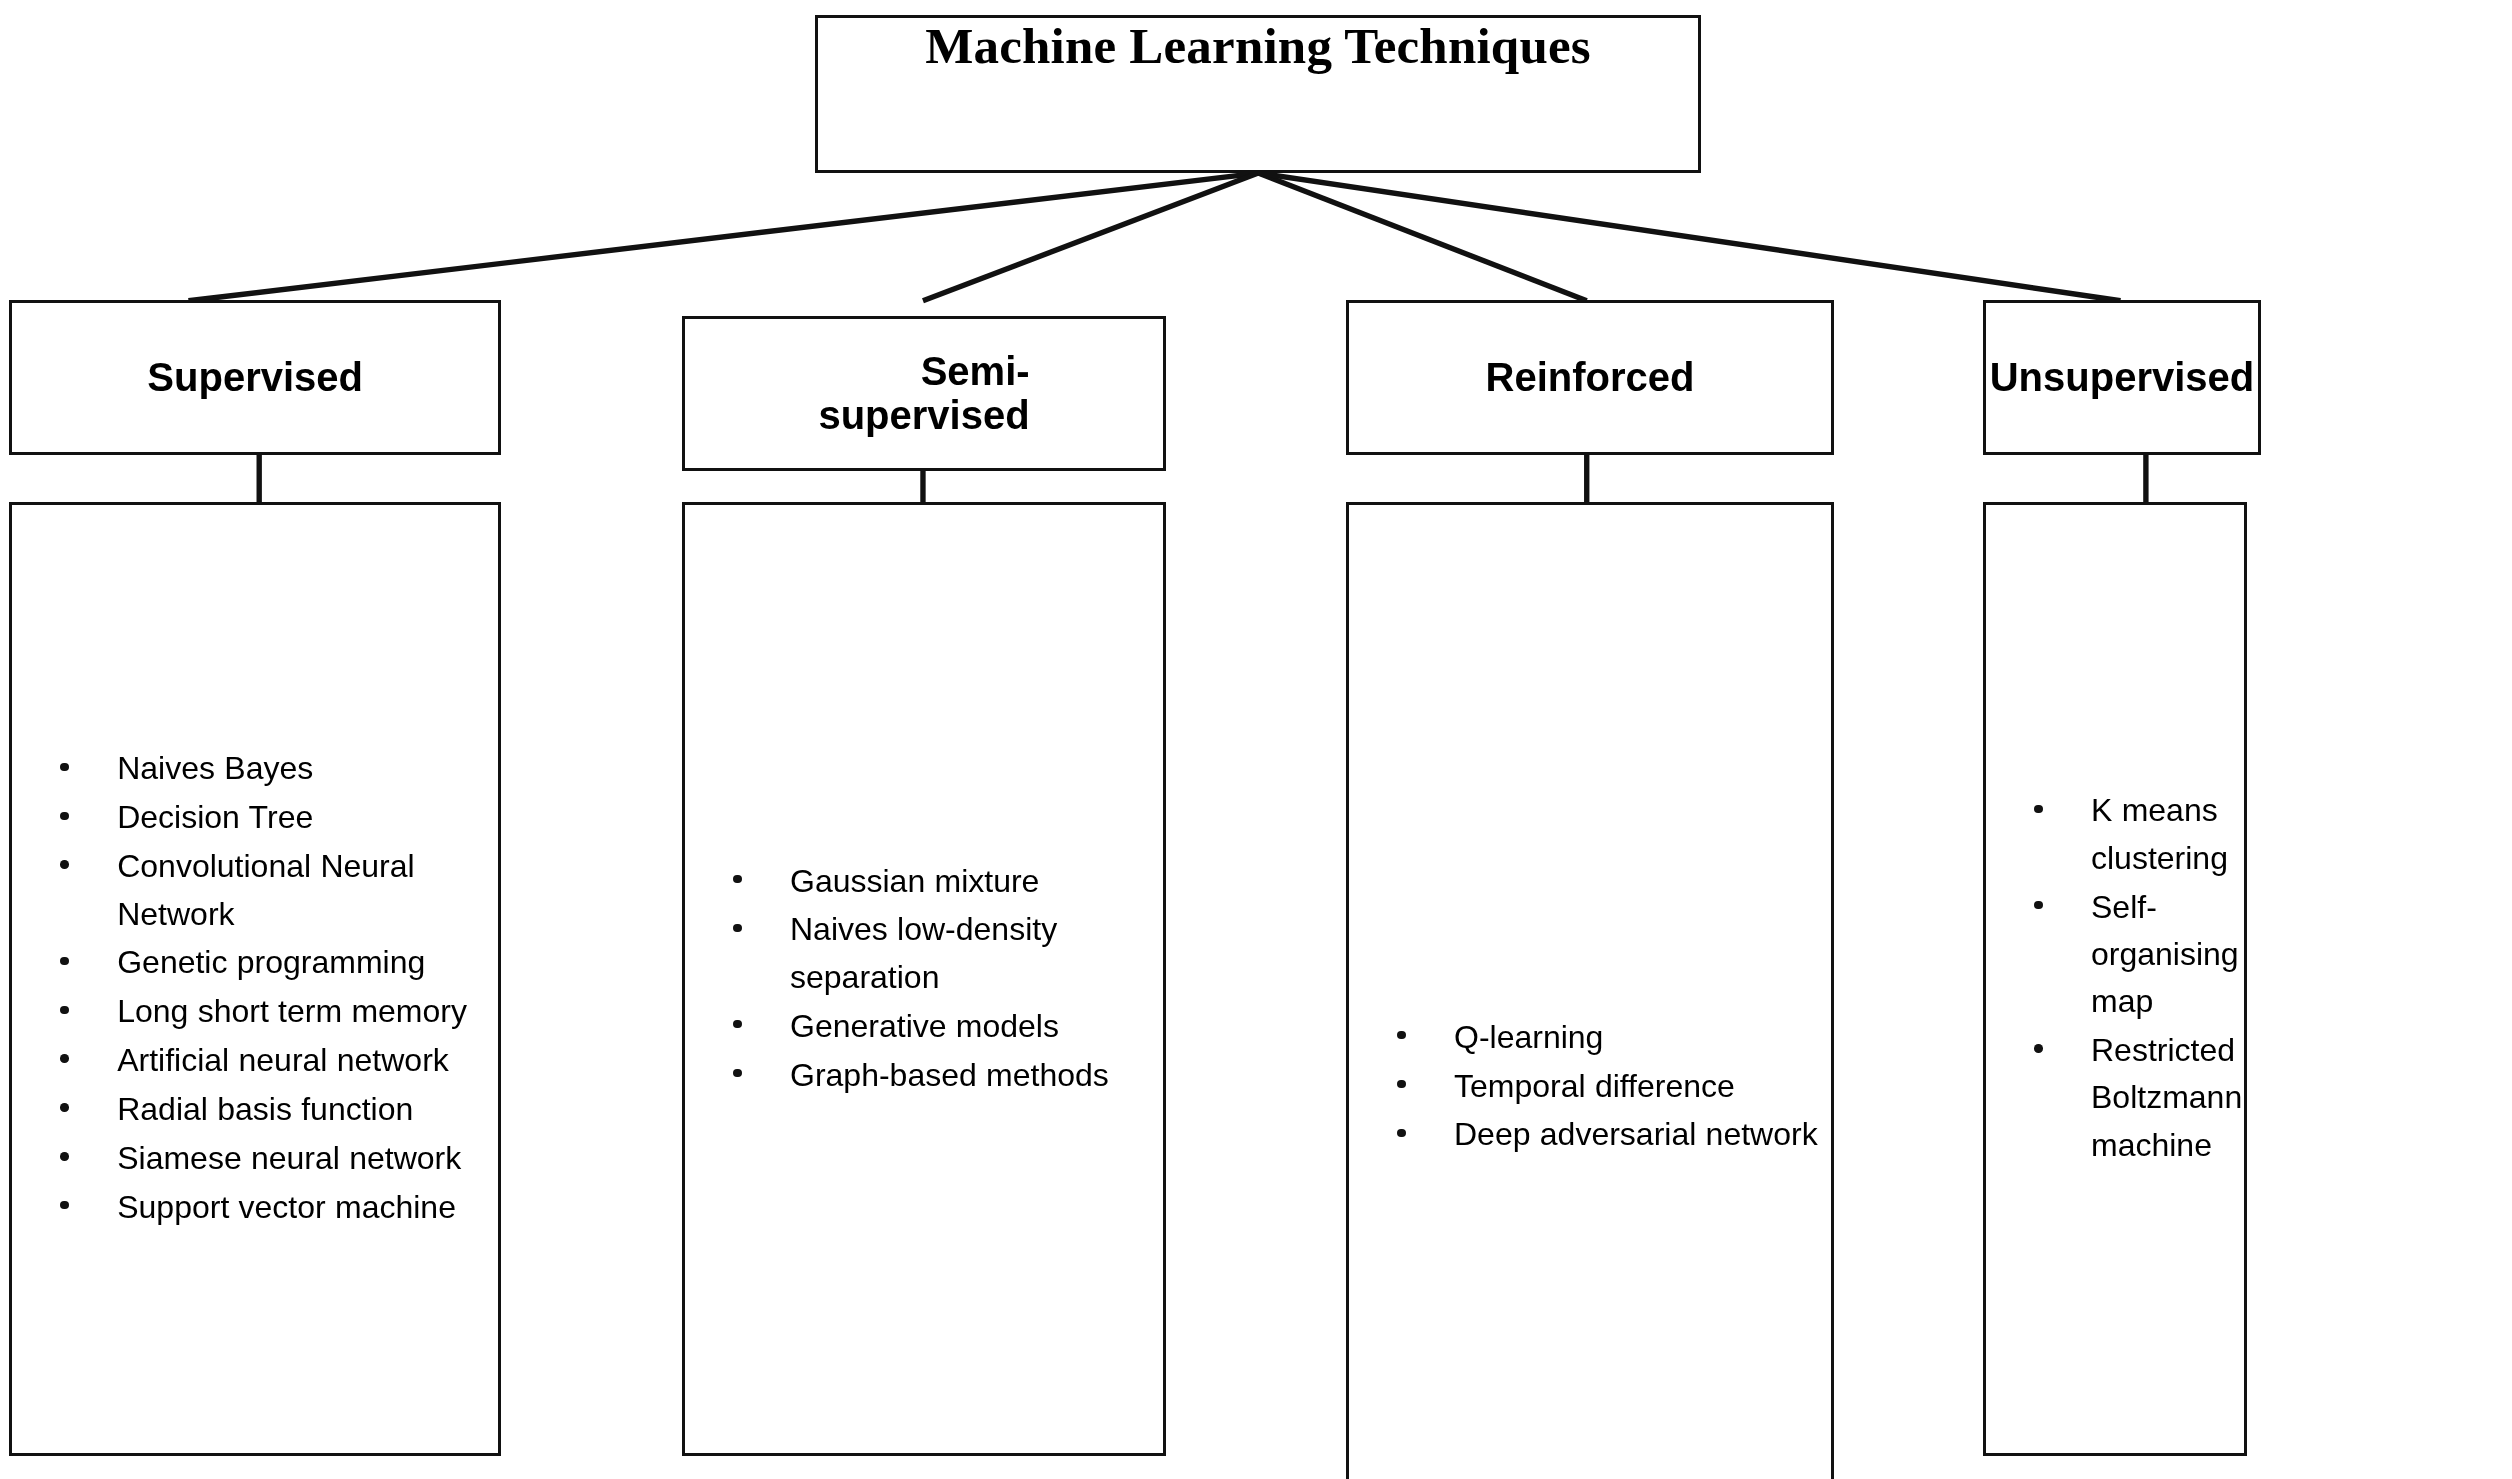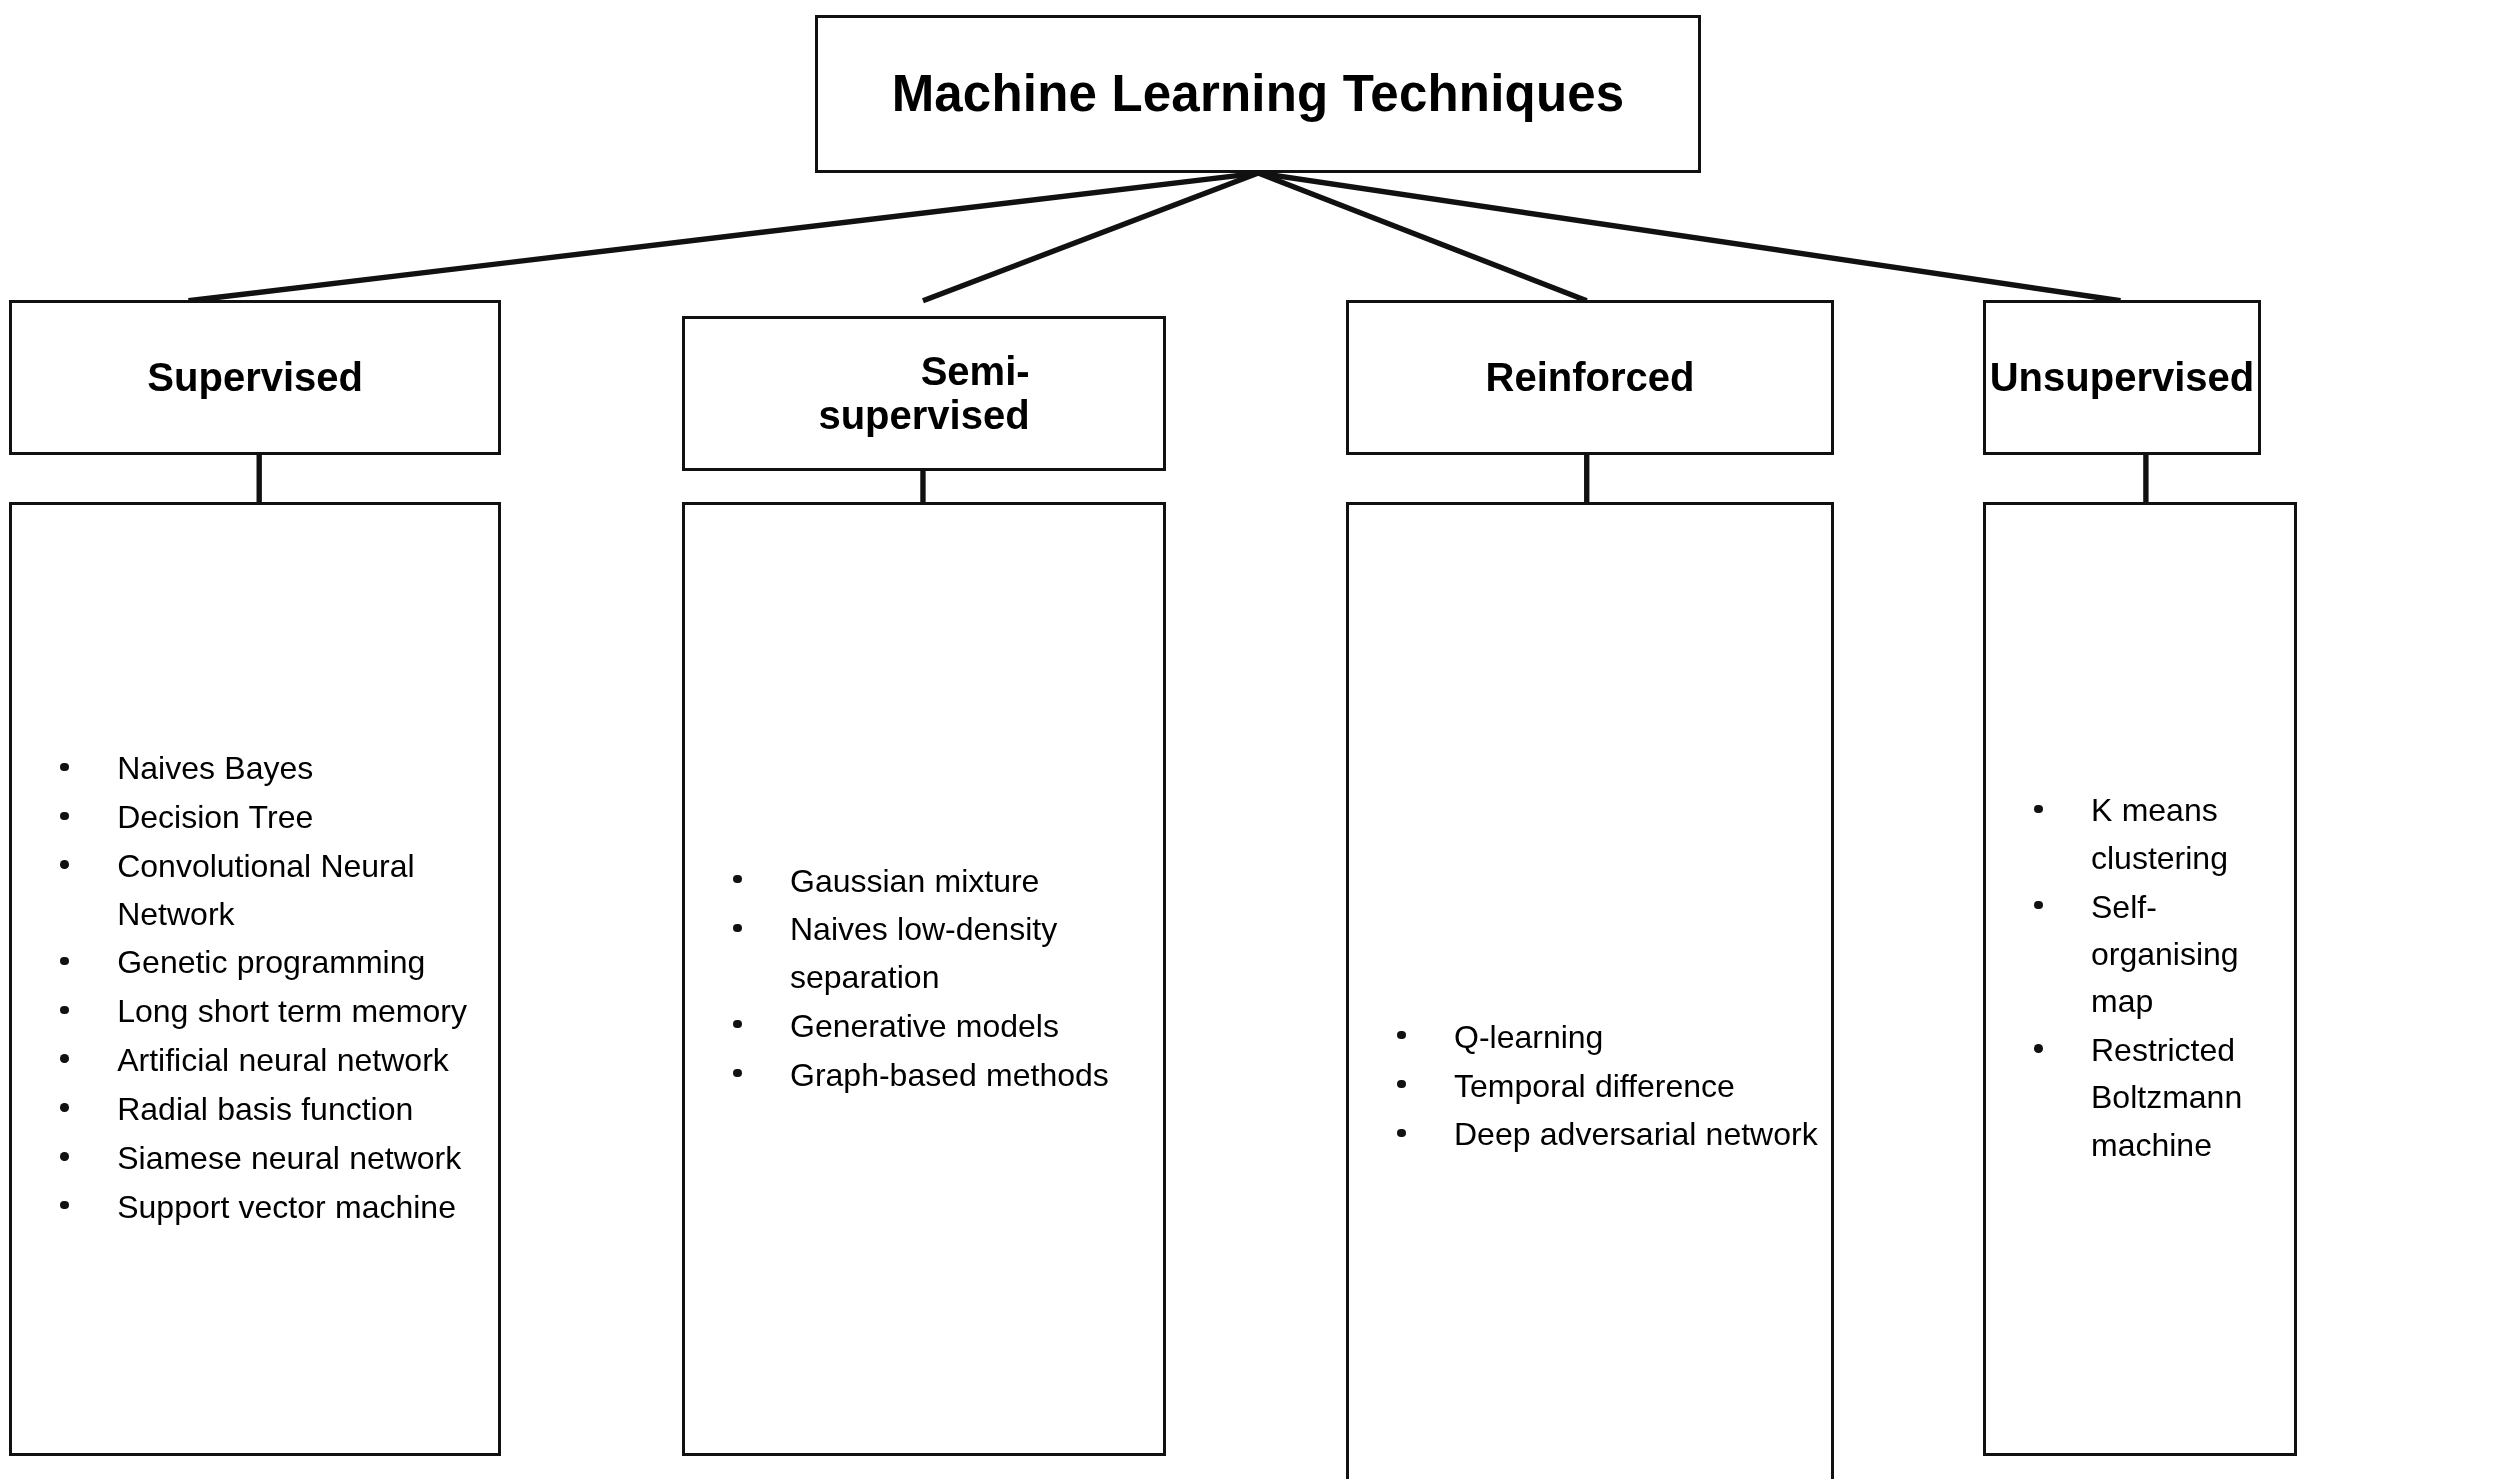--- a/index.html
+++ b/index.html
@@ -36,22 +36,23 @@
     position: absolute;
     box-sizing: border-box;
     background: #ffffff;
     border: 3.8px solid #111111;
     z-index: 2;
   }
 
   
   #title-box {
     display: flex;
-    align-items: center;
+    align-items: flex-start;
     justify-content: center;
+    font-family: Liberation Serif, serif;
   }
   #title-text {
     font-size: 51px;
     font-weight: bold;
     letter-spacing: 0.2px;
     text-align: center;
     line-height: 1.1;
     white-space: nowrap;
   }
 
@@ -170,21 +171,21 @@
   </div>
 
   <div class="box list-box" style="left:1346px; top:502px; width:488px; height:1170px;">
     <ul class="item-list">
       <li><span class="bullet-dot"></span><span>Q-learning</span></li>
       <li><span class="bullet-dot"></span><span>Temporal difference</span></li>
       <li><span class="bullet-dot"></span><span>Deep adversarial network</span></li>
     </ul>
   </div>
 
-  <div class="box list-box" style="left:1983px; top:502px; width:314px; height:954px;">
+  <div class="box list-box" style="left:1983px; top:502px; width:264px; height:954px;">
     <ul class="item-list">
       <li><span class="bullet-dot"></span><span>K means clustering</span></li>
       <li><span class="bullet-dot"></span><span>Self-organising map</span></li>
       <li><span class="bullet-dot"></span><span>Restricted Boltzmann machine</span></li>
     </ul>
   </div>
 
 </div>
 
 

